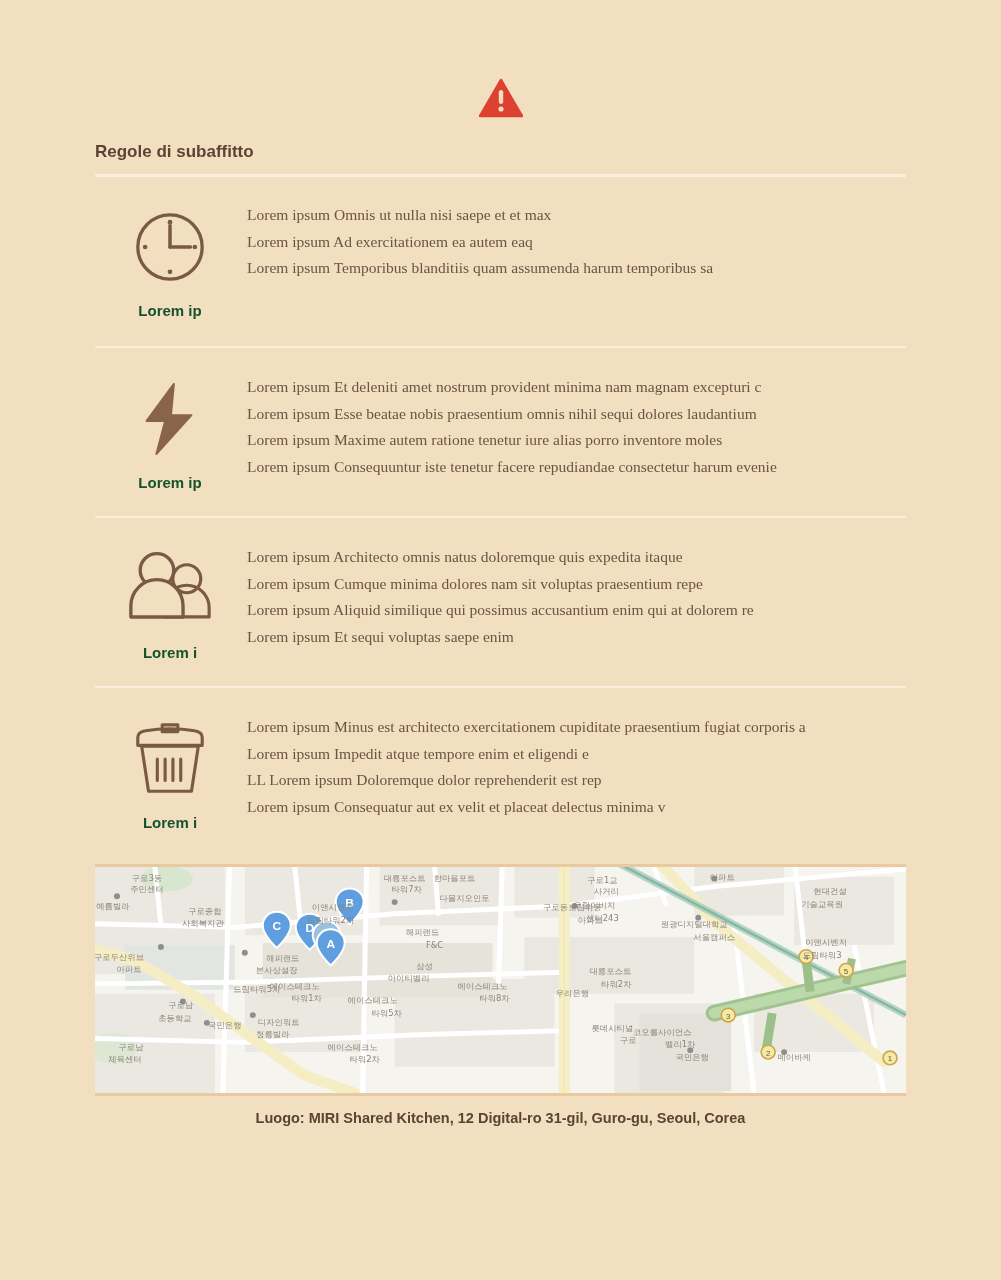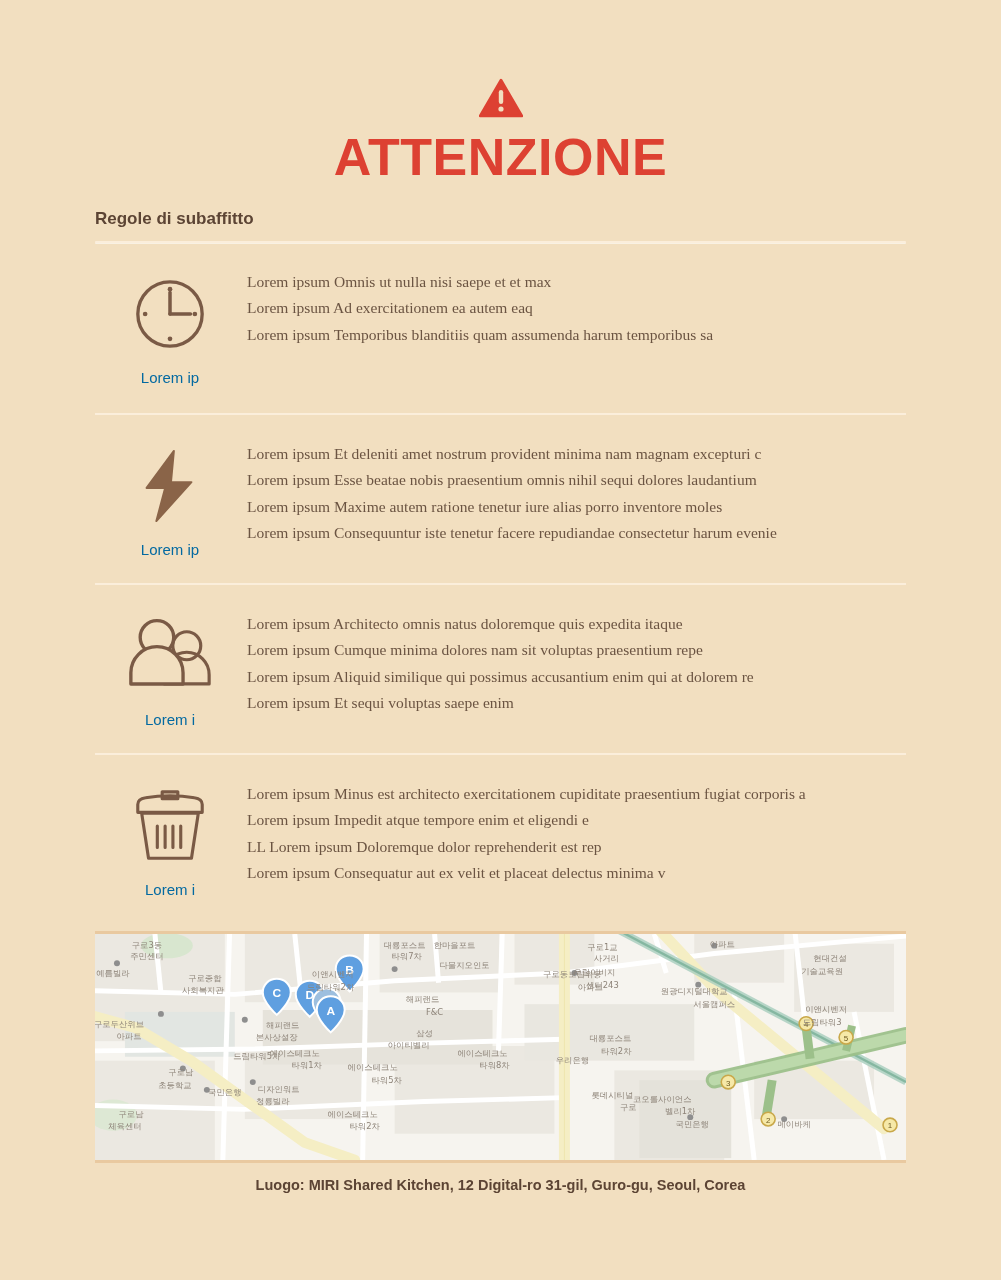--- a/index.html
+++ b/index.html
@@ -96,22 +96,22 @@
     justify-content: center;
   }
 
   .icon-box svg {
     display: block;
   }
 
   .icon-label {
     margin-top: 12px;
     font-size: 15px;
-    font-weight: normal;
-    color: #0369a1;
+    font-weight: bold;
+    color: #14532d;
     text-align: center;
     white-space: nowrap;
   }
 
   .text-col {
     flex: 1 1 auto;
     padding-top: 4px;
     padding-left: 2px;
   }
 
@@ -153,21 +153,20 @@
 <body>
 
 <div class="page">
 
   <div class="header">
     <svg class="warn-icon" viewBox="0 0 44 40">
       <path d="M22 2 L43 38 L1 38 Z" fill="#dd4132" stroke="#dd4132" stroke-width="2.5" stroke-linejoin="round"></path>
       <rect x="19.8" y="12" width="4.4" height="14" rx="2.2" fill="#f2dfc0"></rect>
       <circle cx="22" cy="31" r="2.6" fill="#f2dfc0"></circle>
     </svg>
-    <div class="title">ATTENZIONE</div>
   </div>
 
   <div class="section-head">
     <div class="section-head-text">Regole di subaffitto</div>
     <div class="rule"></div>
   </div>
 
   <div class="rules-list">
 
     <div class="rule-row">

